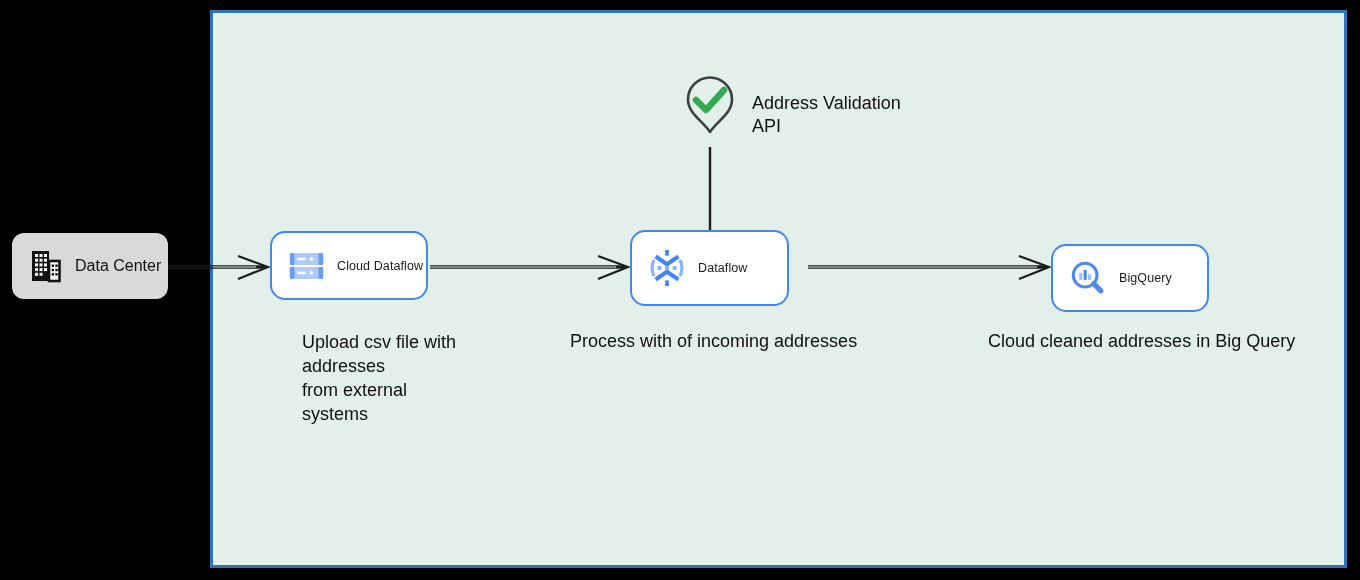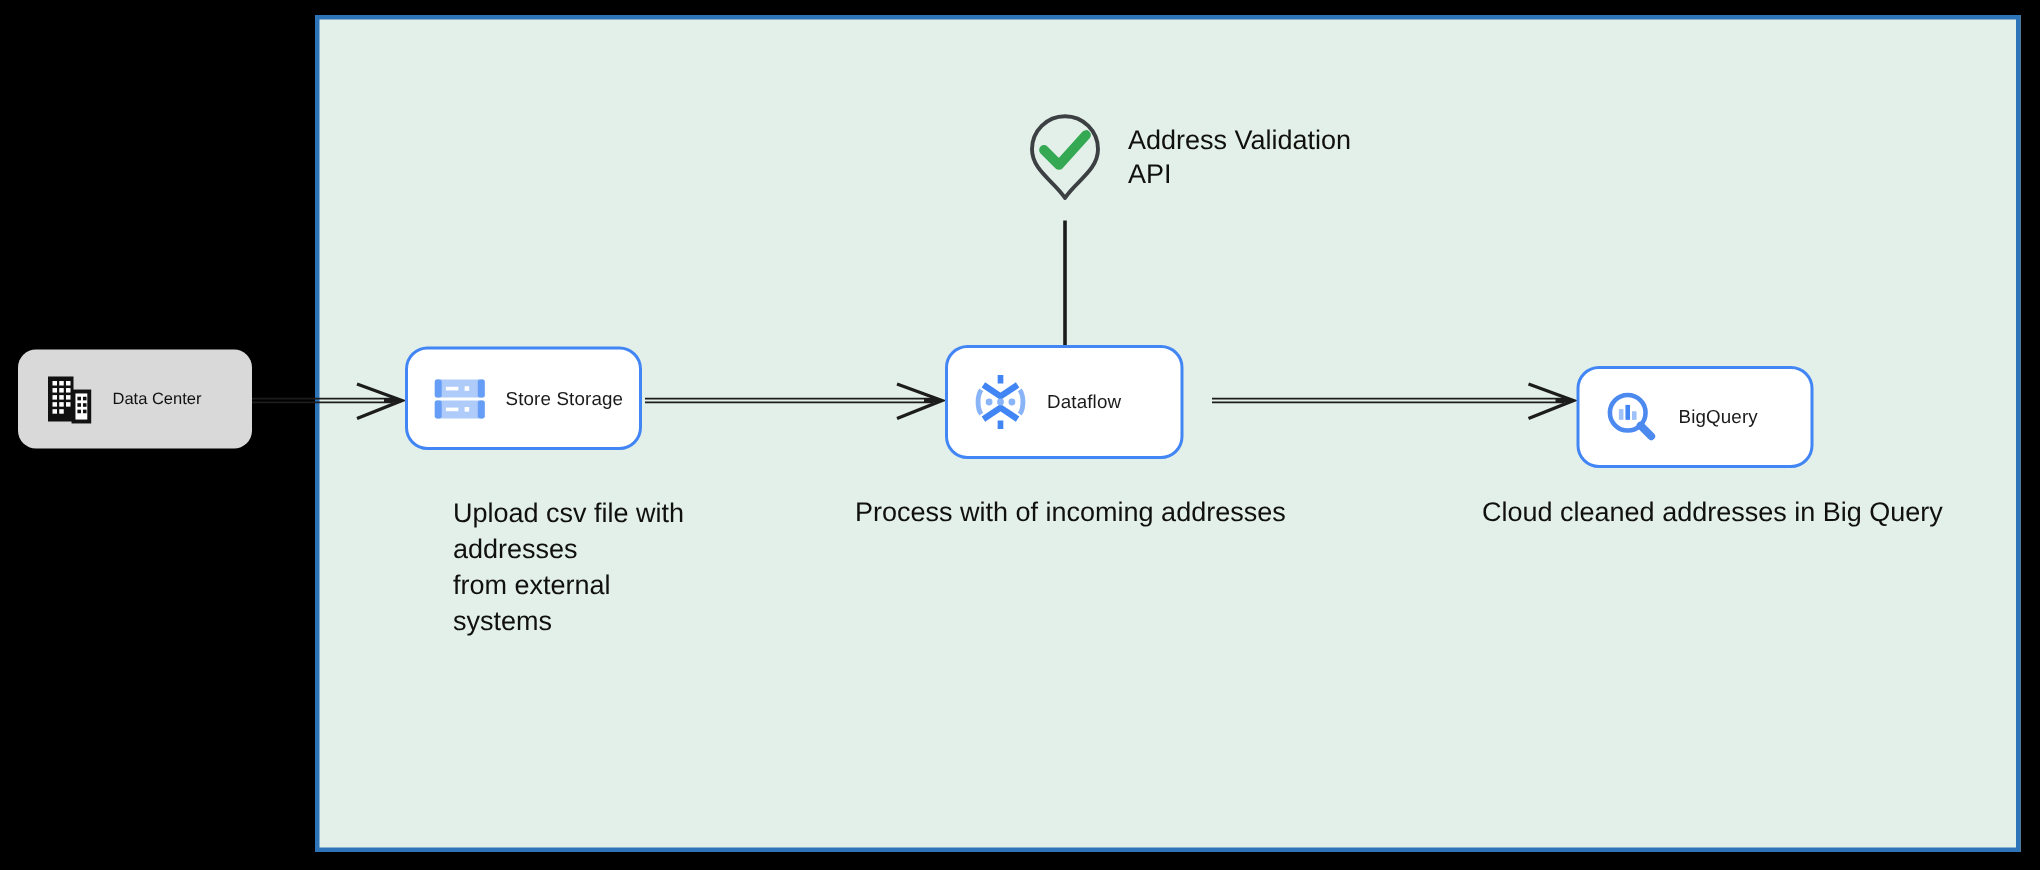--- a/index.html
+++ b/index.html
@@ -17,33 +17,33 @@
     position:absolute;z-index:3;display:flex;align-items:center;
     background:#ffffff;border:2.5px solid #4285f4;border-radius:15px;
     box-sizing:border-box;padding-left:16px;
   }
   .node .nlabel{font-size:12.5px;color:#1a1a1a;margin-left:12px;letter-spacing:.1px;}
   .node-datacenter{
     position:absolute;left:12px;top:233px;width:156px;height:66px;z-index:3;
     background:#d9d9d9;border:none;border-radius:12px;display:flex;align-items:center;
     box-sizing:border-box;padding-left:16px;
   }
-  .node-datacenter .nlabel{font-size:11px;color:#111;margin-left:13px;}
+  .node-datacenter .nlabel{font-size:16px;color:#111;margin-left:13px;}
   .node-cloudstorage{left:270px;top:231px;width:158px;height:69px;}
   .node-dataflow{left:630px;top:230px;width:159px;height:76px;}
   .node-bigquery{left:1051px;top:220px;width:158px;height:68px;margin-top:24px;}
   .caption{
     position:absolute;z-index:3;color:#101010;font-size:18px;line-height:24px;
     white-space:pre-line;
   }
   .caption-upload{left:270px;top:330px;width:240px;margin-left:32px;}
   .caption-process{left:570px;top:329px;width:360px;}
   .caption-store{left:988px;top:329px;width:360px;}
   .apilabel{
-    position:absolute;left:752px;top:82px;z-index:3;color:#101010;
+    position:absolute;left:752px;top:92px;z-index:3;color:#101010;
     font-size:18px;line-height:23px;white-space:pre-line;
   }
   .icon{flex:0 0 auto;display:block;}
 </style>
 </head>
 <body>
 
 <div class="region"></div>
 
 <svg class="wires" viewBox="0 0 1360 580">
@@ -118,21 +118,21 @@
       <rect x="23.5" y="6.8" width="3.3" height="3.3" fill="#ffffff"></rect>
     </g>
     <g>
       <rect x="2" y="17" width="36" height="13" rx="1.5" fill="#aecbfa"></rect>
       <rect x="2" y="17" width="5" height="13" rx="1.5" fill="#669df6"></rect>
       <rect x="33" y="17" width="5" height="13" rx="1.5" fill="#669df6"></rect>
       <rect x="10" y="22.2" width="9" height="2.6" fill="#ffffff"></rect>
       <rect x="23.5" y="21.8" width="3.3" height="3.3" fill="#ffffff"></rect>
     </g>
   </svg>
-  <span class="nlabel">Store Storage</span>
+  <span class="nlabel">Cloud Dataflow</span>
 </div>
 
 <div class="node node-dataflow">
   <svg class="icon" width="38" height="42" viewBox="0 0 40 44">
     <path d="M20 3 V 9" stroke="#4285f4" stroke-width="4" fill="none"></path>
     <path d="M8 10 L 20 18 L 32 10" stroke="#4285f4" stroke-width="4.4" fill="none" stroke-linejoin="miter"></path>
     <path d="M8 34 L 20 26 L 32 34" stroke="#4285f4" stroke-width="4.4" fill="none" stroke-linejoin="miter"></path>
     <path d="M20 35 V 41" stroke="#4285f4" stroke-width="4" fill="none"></path>
     <path d="M6.5 13.5 C 3.5 17.5 3.5 26.5 6.5 30.5" stroke="#8ab4f8" stroke-width="3.4" fill="none"></path>
     <path d="M33.5 13.5 C 36.5 17.5 36.5 26.5 33.5 30.5" stroke="#8ab4f8" stroke-width="3.4" fill="none"></path>

